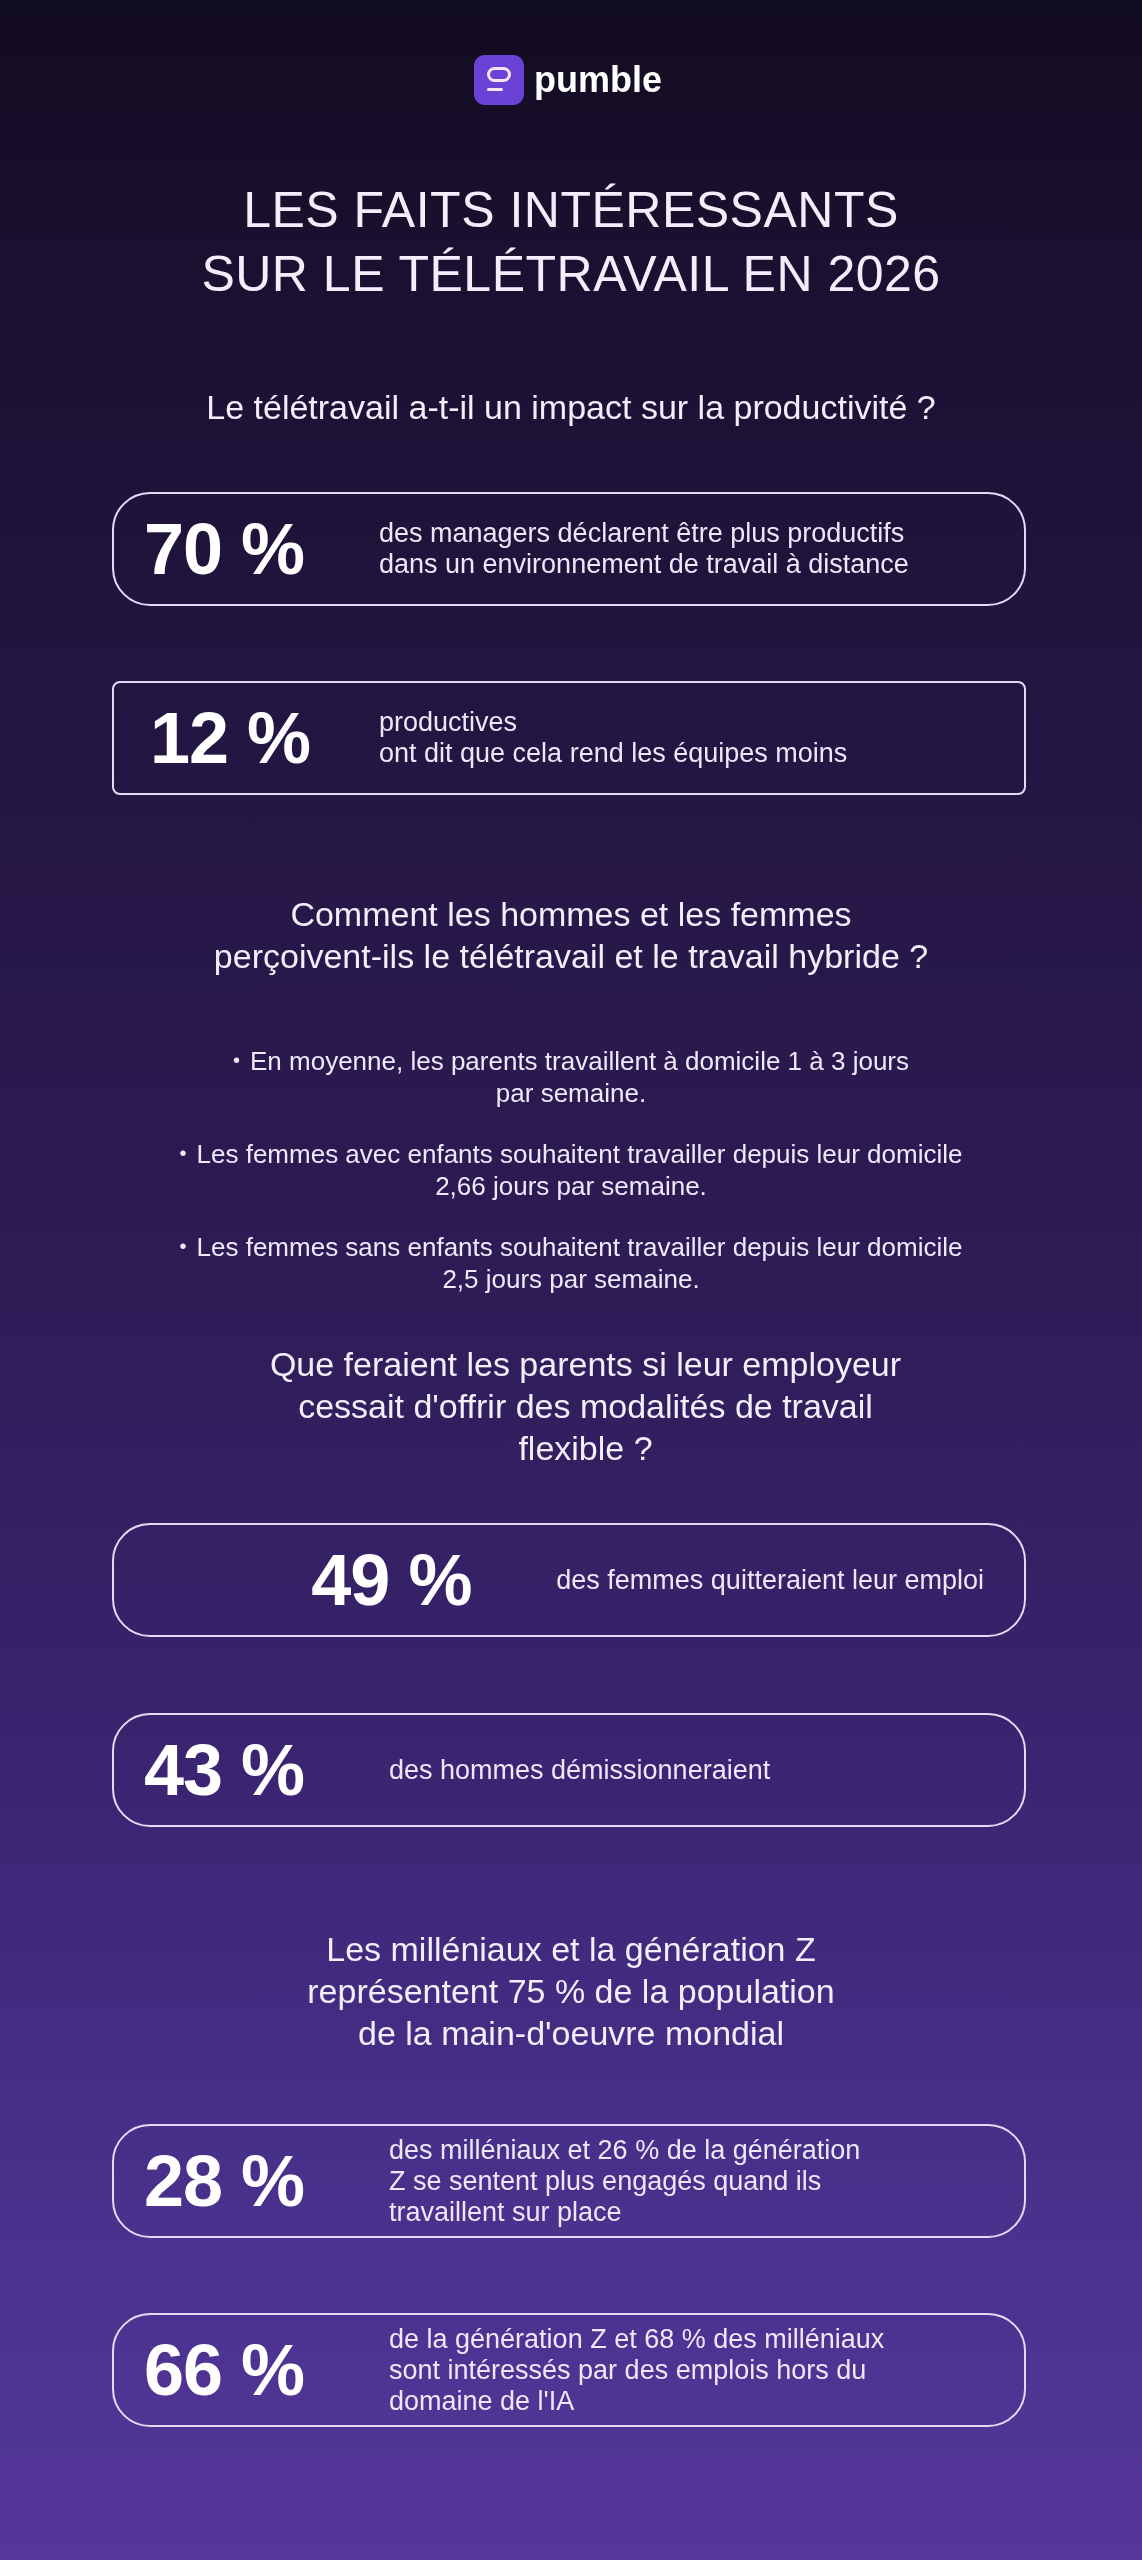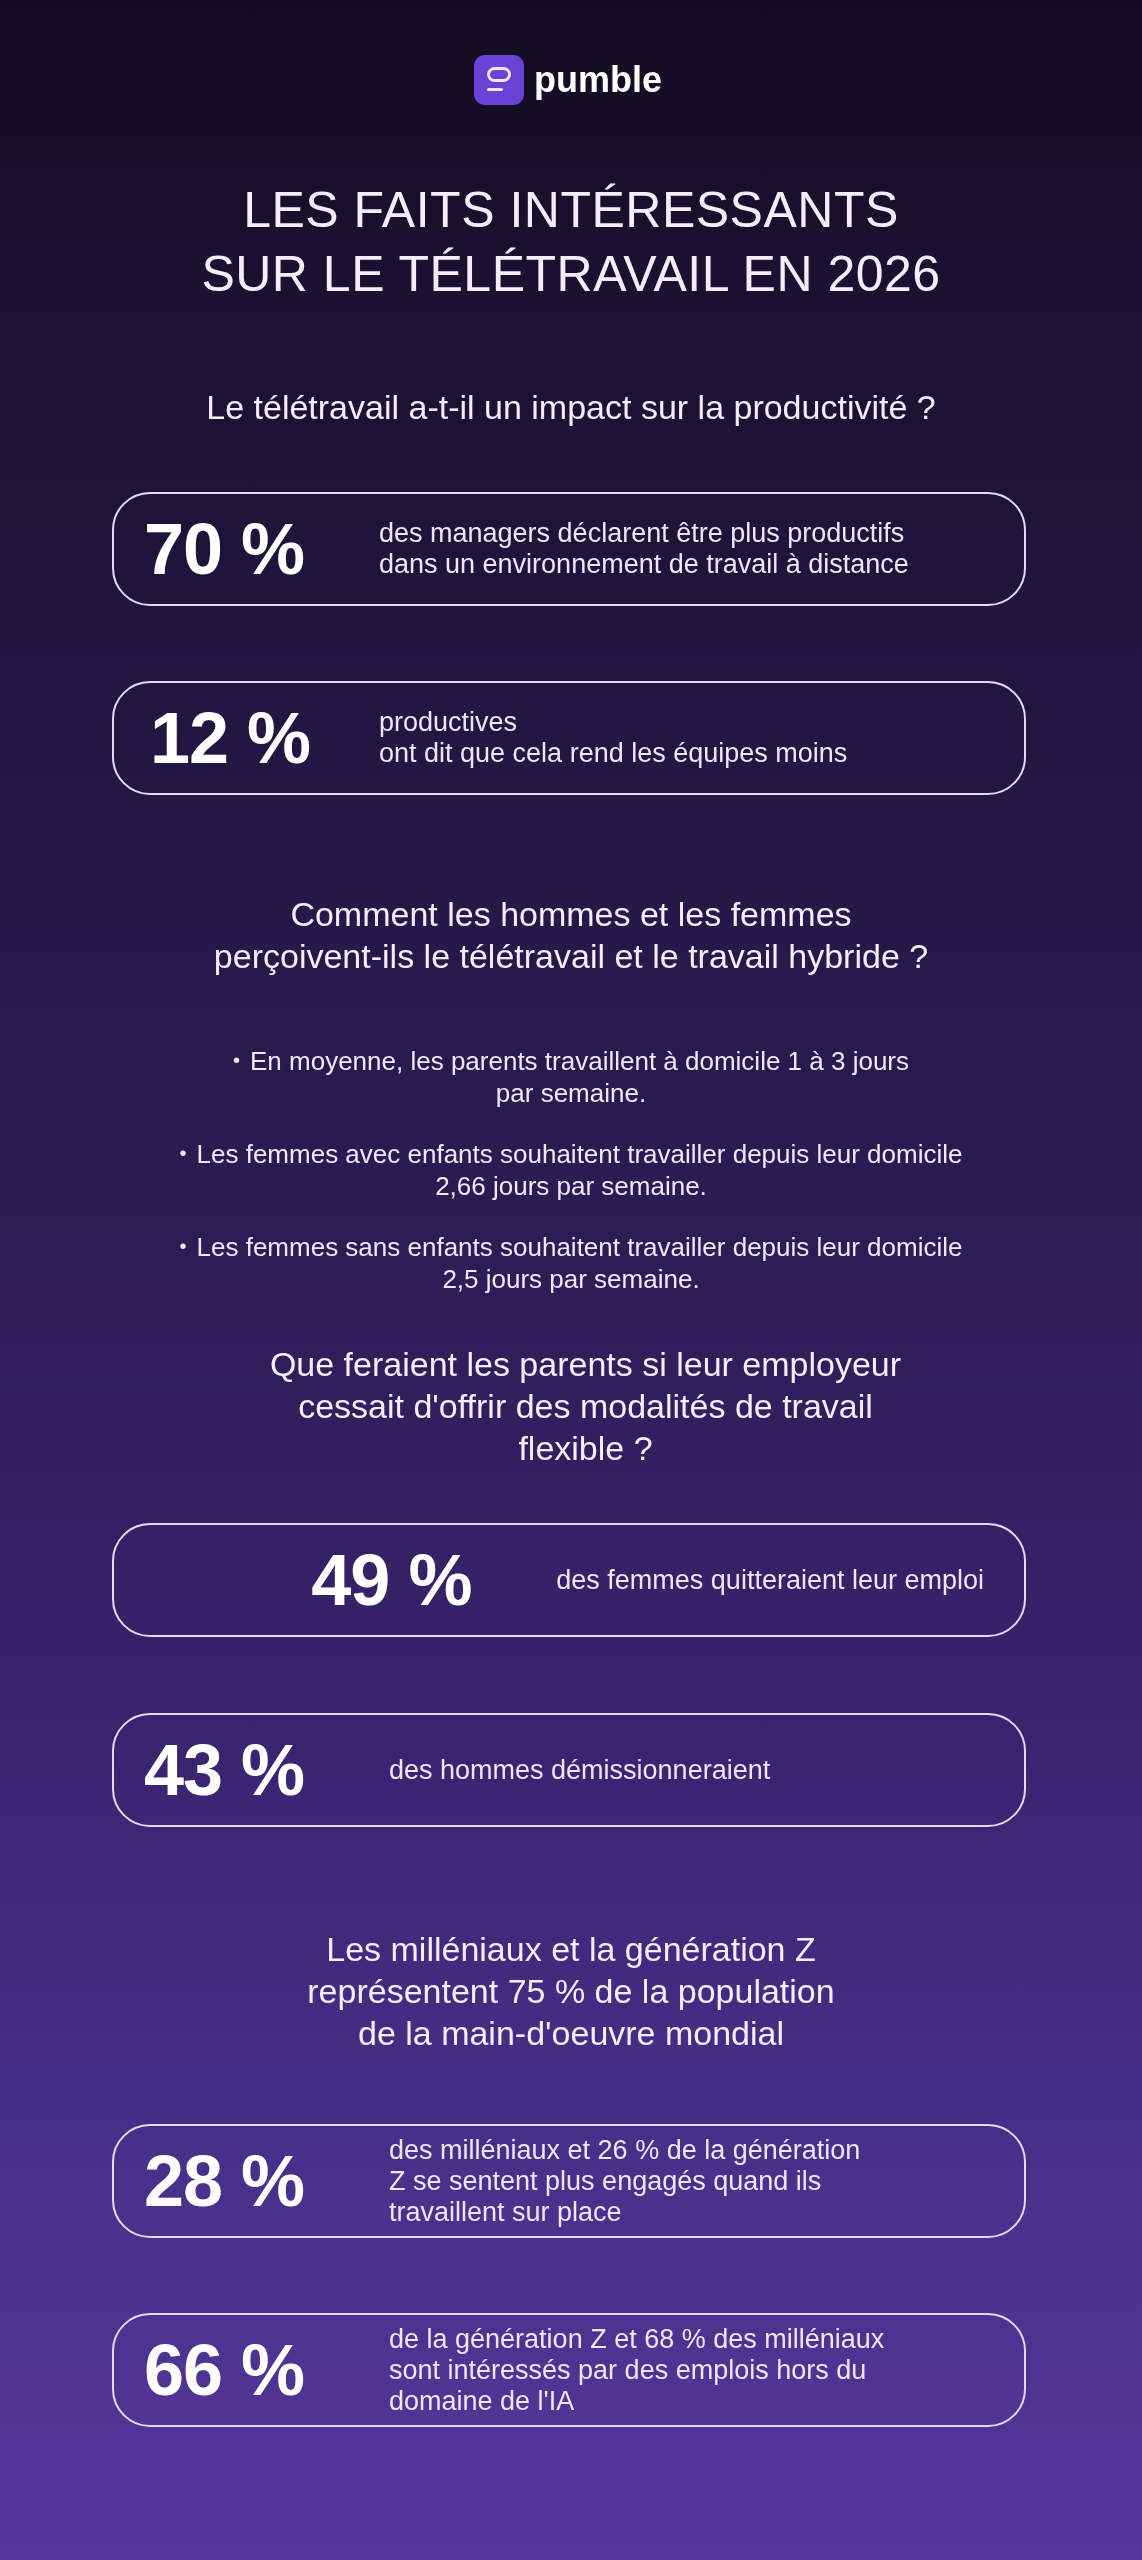--- a/index.html
+++ b/index.html
@@ -139,21 +139,21 @@
 </div>
 
 <div class="card" style="top:492px;">
   <div class="stat">70 %</div>
   <div class="desc">
     <div>des managers déclarent être plus productifs</div>
     <div>dans un environnement de travail à distance</div>
   </div>
 </div>
 
-<div class="card" style="top:681px;">
+<div class="card" style="top:681px;border-radius:8px;">
   <div class="stat" style="padding-left:36px;">12 %</div>
   <div class="desc">
     <div>productives</div>
     <div>ont dit que cela rend les équipes moins</div>
   </div>
 </div>
 
 <div class="abs question" style="top:893px;">
   <span>Comment les hommes et les femmes</span>
   <span>perçoivent-ils le télétravail et le travail hybride ?</span>

